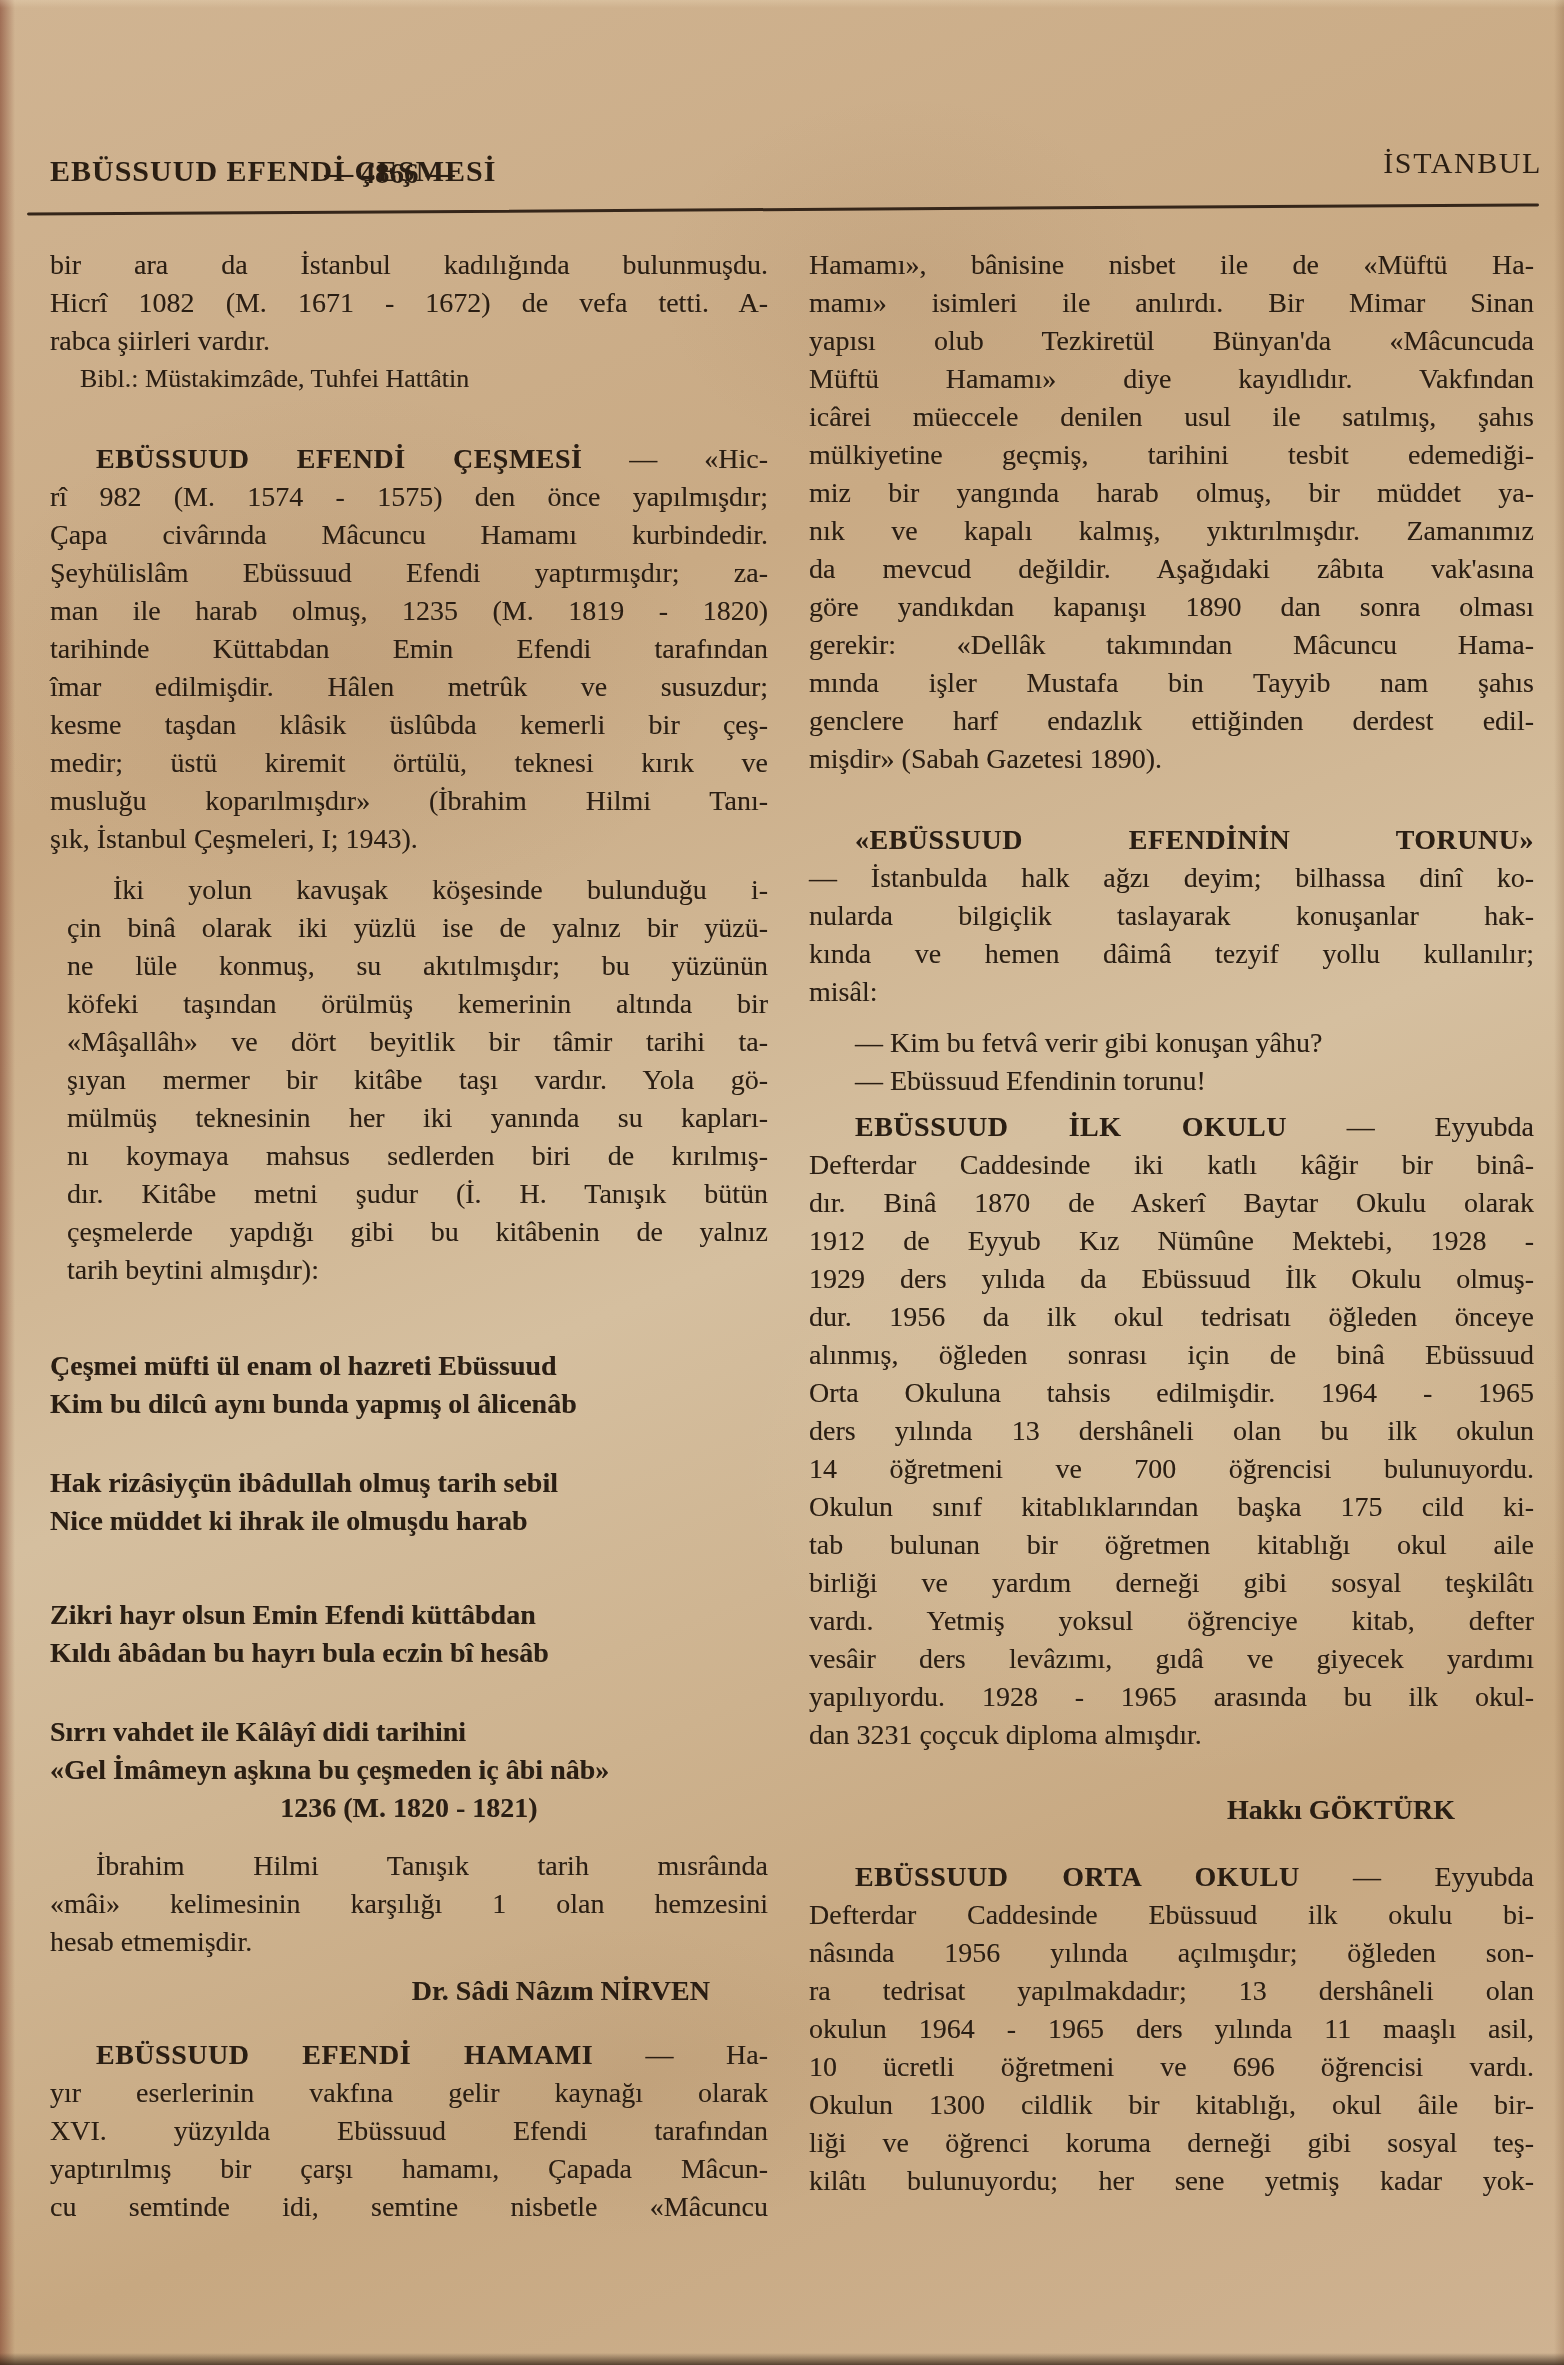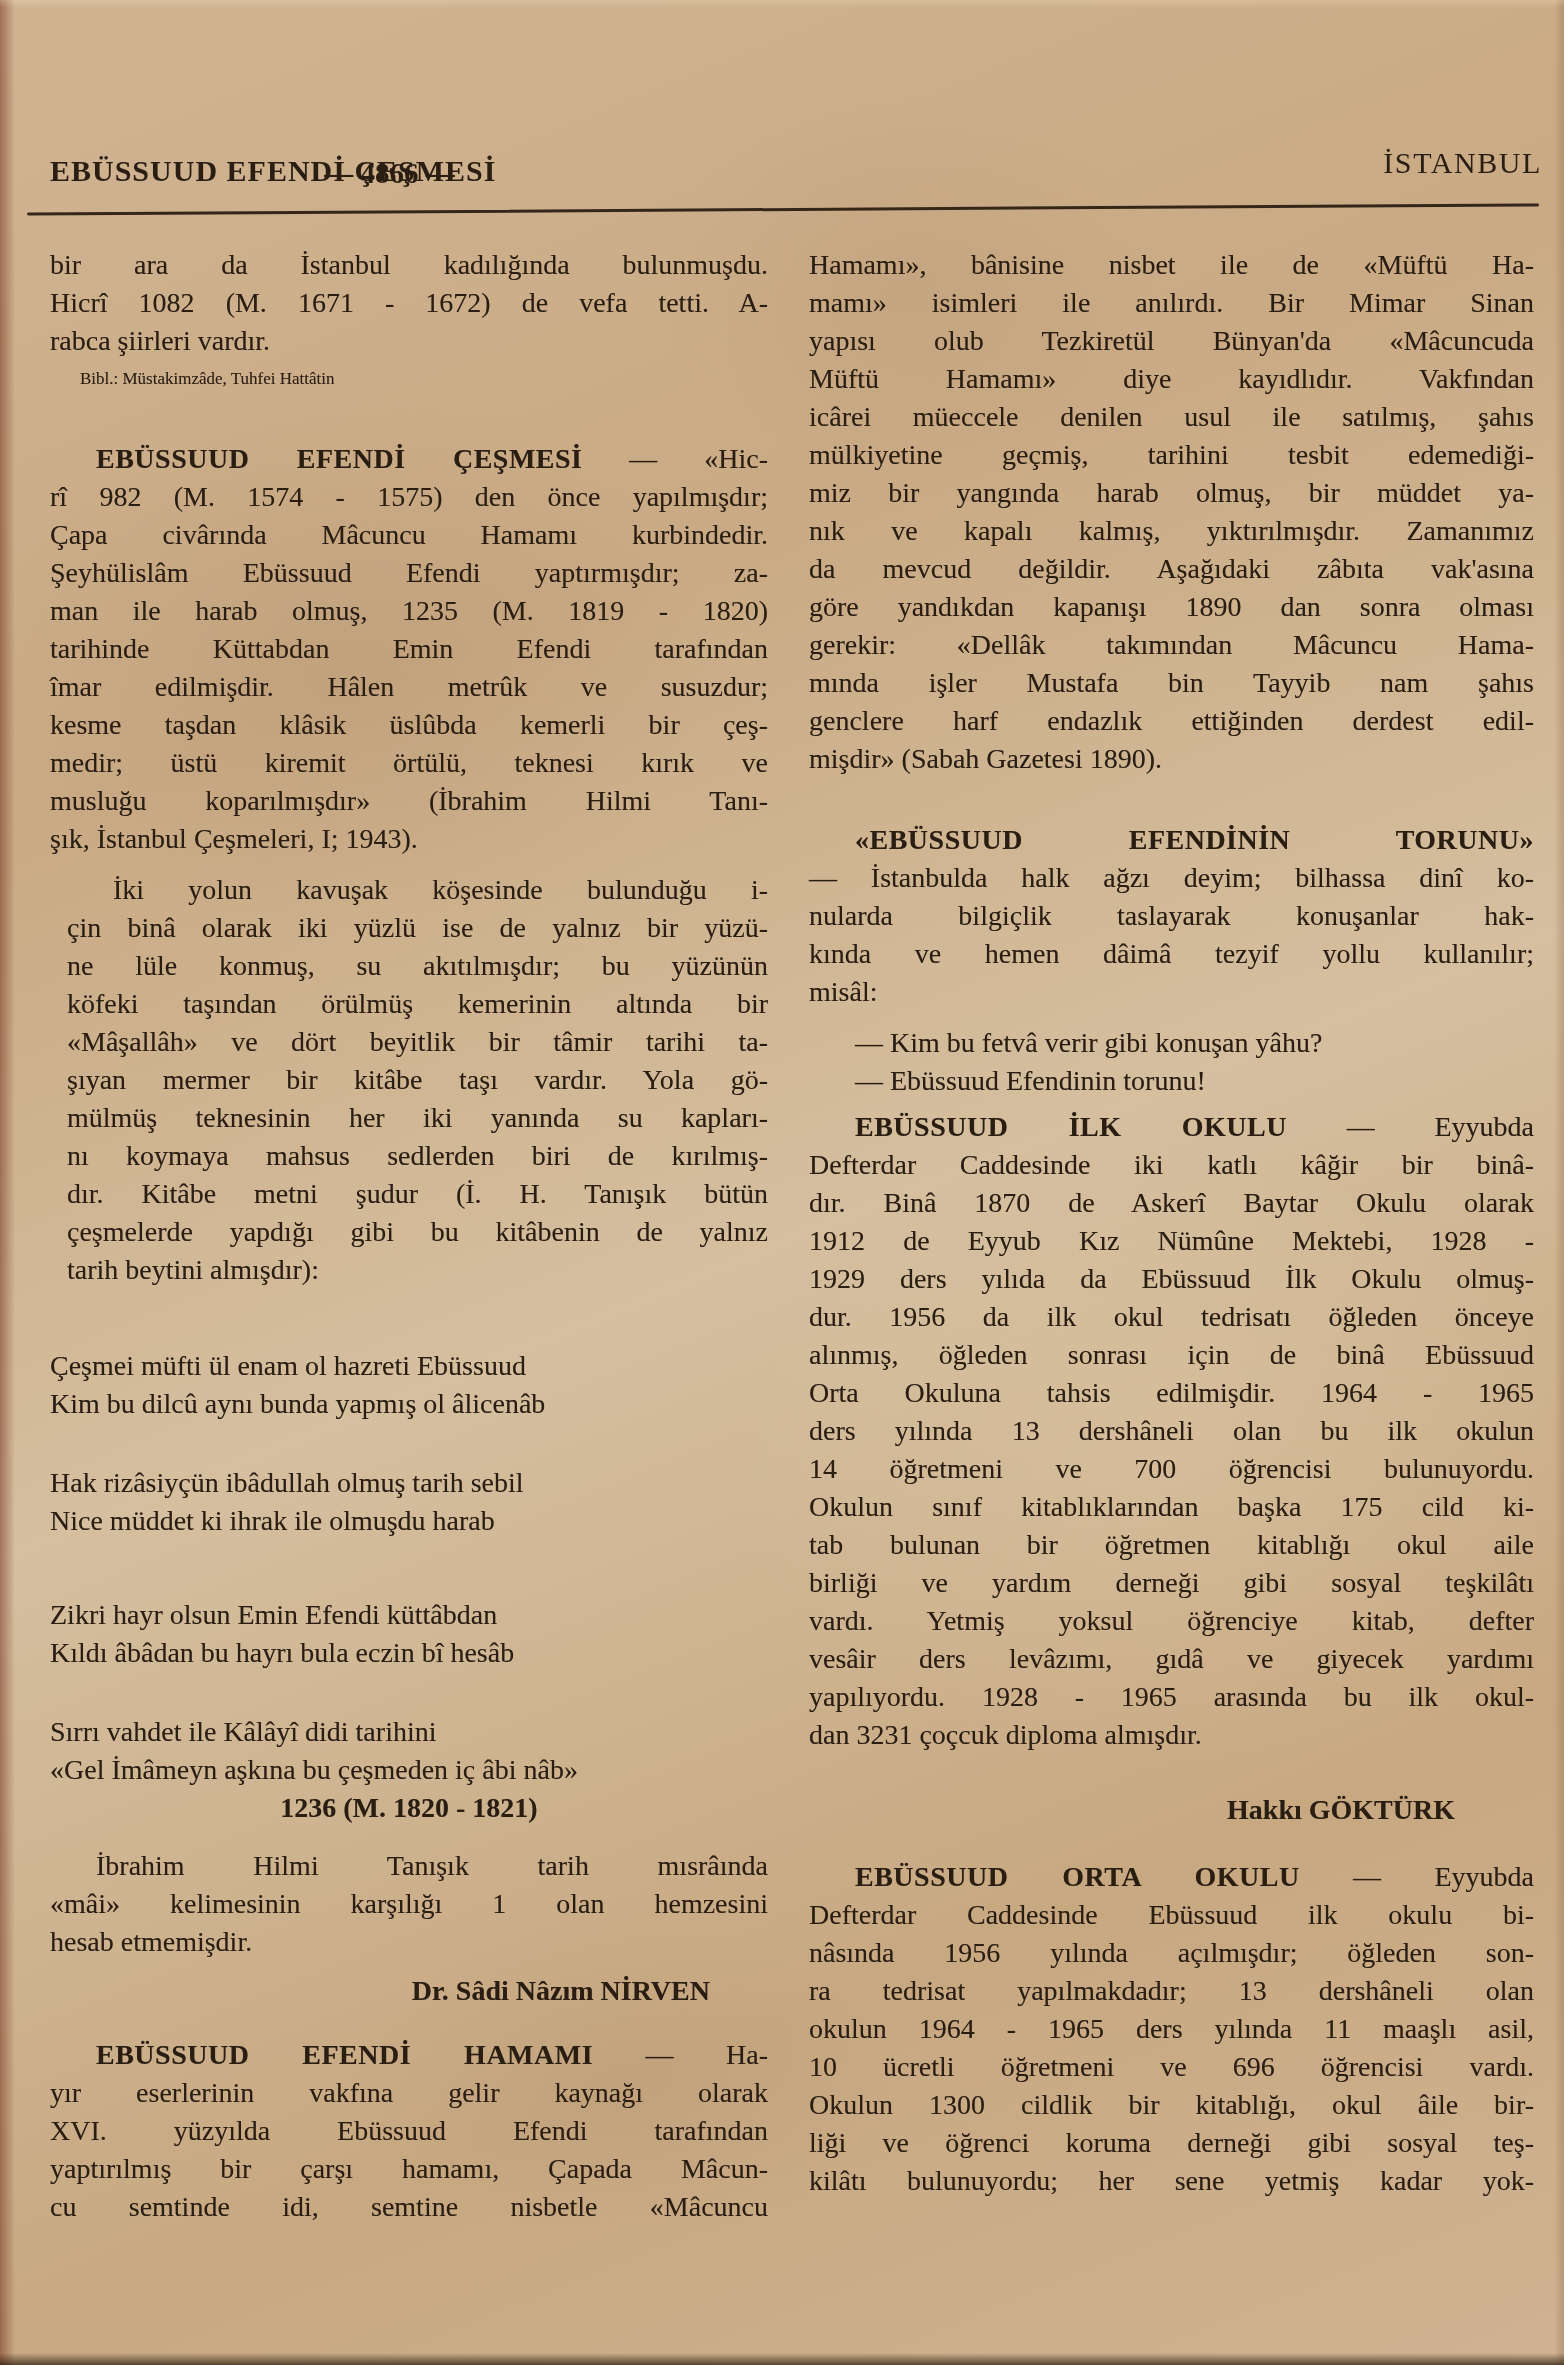--- a/index.html
+++ b/index.html
@@ -35,22 +35,22 @@
   .col{position:absolute;top:246px;font-size:28px;line-height:38px;
     text-shadow:0 0 0.5px rgba(42,30,19,.35);}
   .col-left{left:50px;width:718px;}
   .col-right{left:809px;width:725px;}
 
   .line{min-height:38px;}
   .just{text-align:justify;text-align-last:justify;}
   .ind{text-indent:46px;}
   .b{font-weight:bold;letter-spacing:0.5px;}
 
-  .block.bib .line{font-size:17px;text-indent:30px;}
-  .block.verse .line{font-weight:normal;}
+  .block.bib .line{font-size:26px;text-indent:30px;}
+  .block.verse .line{font-weight:bold;}
   .block.center .line{font-weight:bold;text-align:center;}
   .block.sig .line{font-weight:bold;text-align:right;padding-right:58px;}
   [data-name="column-right"] .block.sig .line{padding-right:79px;}
 </style>
 </head>
 <body>
 
 <div class="page" data-name="encyclopedia-page">
 
   <header data-name="page-header">

